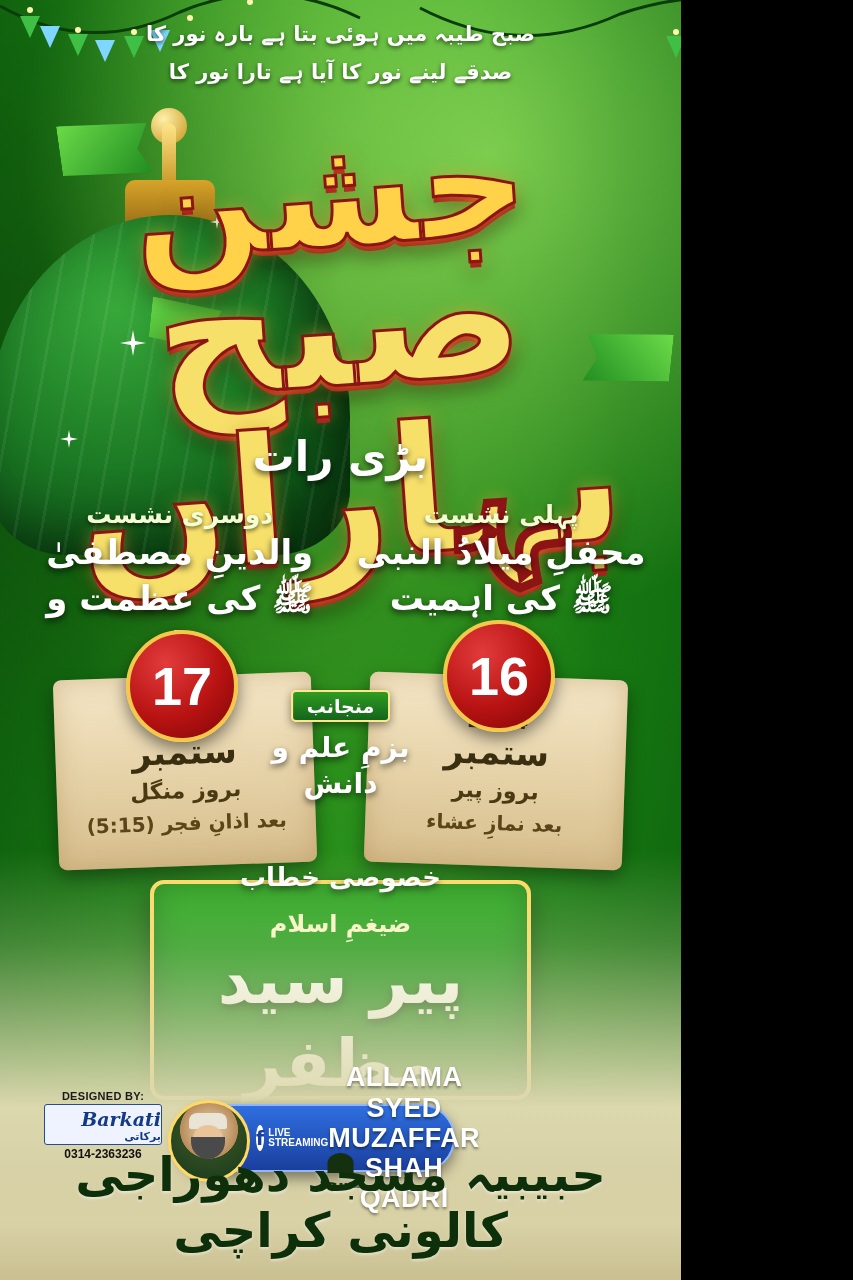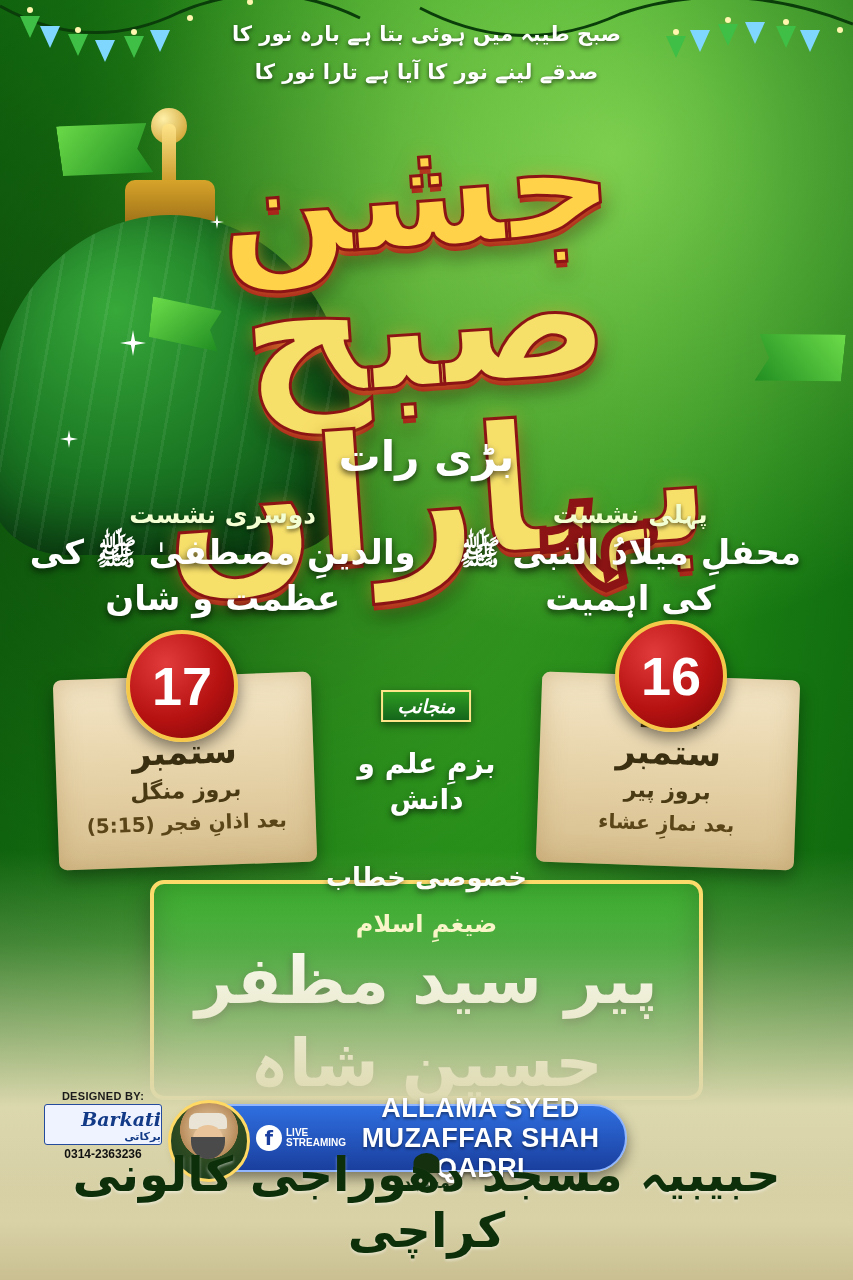--- a/index.html
+++ b/index.html
@@ -5,21 +5,21 @@
   html, body {
     margin: 0;
     padding: 0;
     background: #000;
   }
   body {
     font-family: "Liberation Sans", sans-serif;
   }
   .poster {
     position: relative;
-    width: 853px;
+    width: 681px;
     height: 1280px;
     overflow: hidden;
     background: radial-gradient(ellipse at 50% 22%, #4fbf2e 0%, #2f9c1e 35%, #177a12 60%, #0b5c0c 100%);
   }
 
   
   .bg-glow {
     position: absolute;
     inset: 0;
     background:
@@ -243,26 +243,25 @@
     left: 50%;
     transform: translateX(-50%);
     top: 690px;
     text-align: center;
     color: #ffffff;
   }
   .center-tag .ribbon {
     display: inline-block;
     background: linear-gradient(180deg,#2f9c22,#14651a);
     border: 2px solid #ffe68a;
-    border-radius: 0;
+    border-radius: 5px;
     padding: 3px 14px;
     font-size: 19px;
-    margin-bottom: 24px;
+    margin-bottom: 8px;
     box-shadow: 0 3px 8px rgba(0,0,0,.45);
-    font-style: italic;
   }
   .center-tag .big {
     font-size: 28px;
     line-height: 1.3;
     color: #ffffff;
     text-shadow: 0 3px 6px rgba(0,0,0,.6);
   }
 
   
   .speaker {

